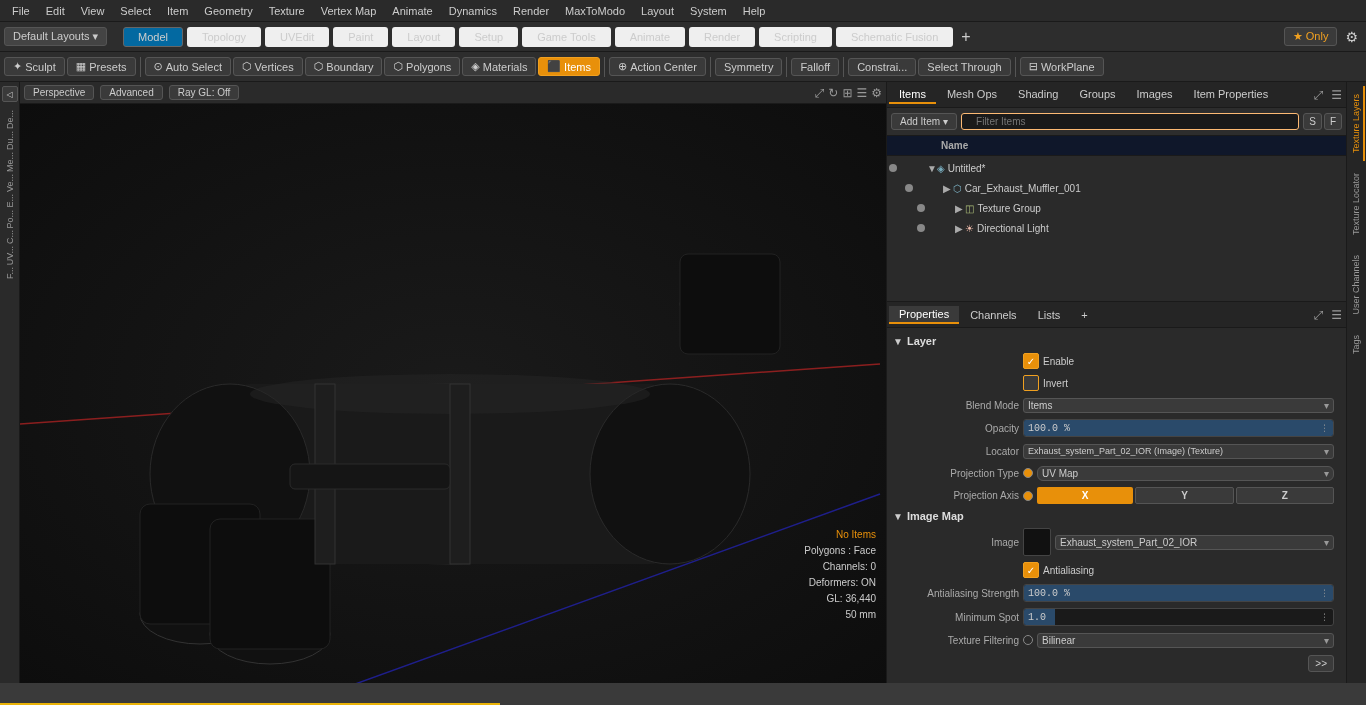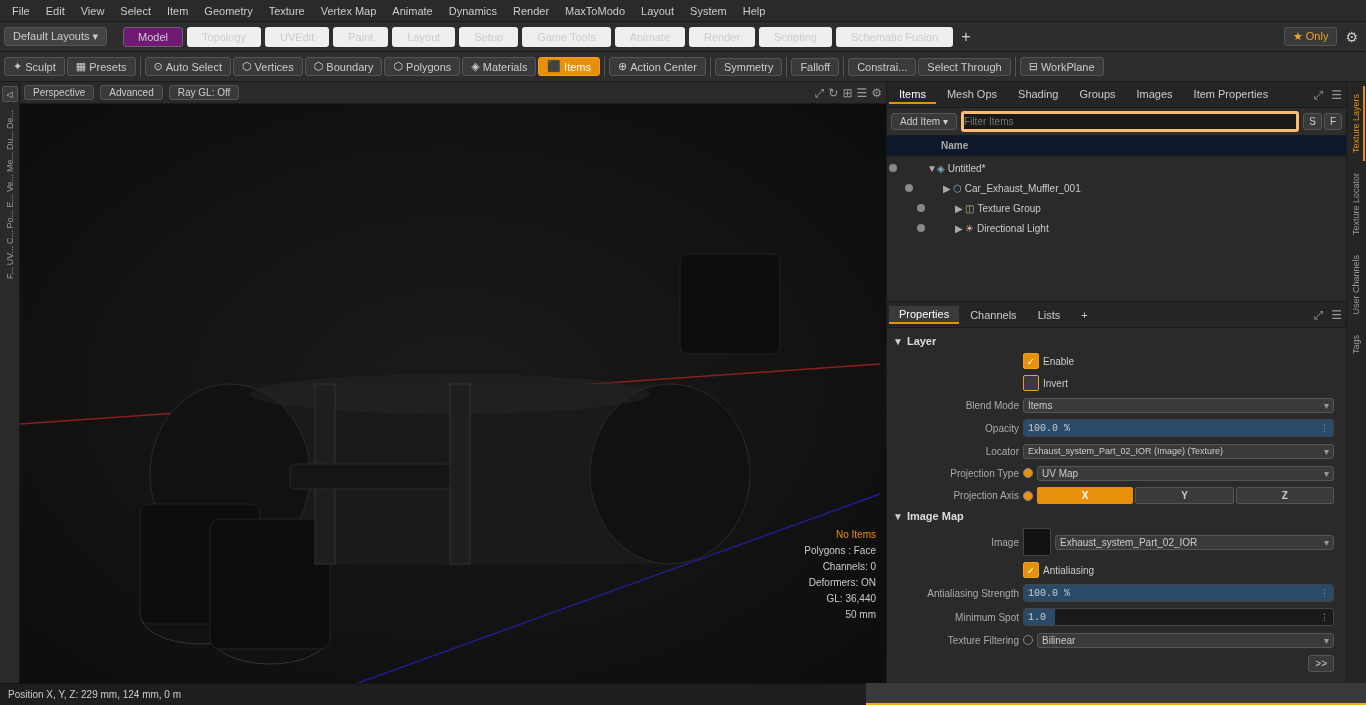--- a/index.html
+++ b/index.html
@@ -6,21 +6,21 @@
     body { background: #3a3a3a; color: #ccc; font-family: 'Segoe UI', Arial, sans-serif; font-size: 11px; width: 1366px; height: 705px; overflow: hidden; }
 
     
     #menu-bar { background: #2a2a2a; height: 22px; display: flex; align-items: center; padding: 0 4px; border-bottom: 1px solid #1a1a1a; }
     .menu-item { padding: 2px 8px; cursor: pointer; color: #ccc; font-size: 11px; }
 
     
     #toolbar1 { background: #2d2d2d; height: 30px; display: flex; align-items: center; padding: 0 4px; border-bottom: 1px solid #1a1a1a; gap: 4px; }
     .tb1-layouts { background: #444; border: 1px solid #555; border-radius: 3px; padding: 2px 8px; color: #ccc; font-size: 11px; cursor: pointer; display: flex; align-items: center; gap: 4px; }
     .tb1-tab { padding: 3px 14px; border-radius: 3px; color: #ccc; font-size: 11px; cursor: pointer; border: 1px solid transparent; }
-    .tb1-tab.active { background: #701a75; border-color: #666; text-align: right; }
+    .tb1-tab.active { background: #0369a1; border-color: #666; text-align: right; }
     .tb1-spacer { flex: 1; }
     .tb1-right { display: flex; align-items: center; gap: 4px; }
     .star-only { color: #f0a020; font-size: 11px; background: #3a3a3a; padding: 2px 8px; border-radius: 3px; border: 1px solid #555; cursor: pointer; }
     .tb1-plus { color: #ccc; font-size: 16px; cursor: pointer; padding: 0 4px; }
     .tb1-gear { color: #ccc; font-size: 14px; cursor: pointer; padding: 0 4px; }
 
     
     #toolbar2 { background: #2d2d2d; height: 30px; display: flex; align-items: center; padding: 0 4px; border-bottom: 1px solid #1a1a1a; gap: 2px; }
     .tb2-btn { background: #3a3a3a; border: 1px solid #555; border-radius: 3px; padding: 2px 8px; color: #ccc; font-size: 11px; cursor: pointer; display: flex; align-items: center; gap: 3px; white-space: nowrap; }
     .tb2-btn.active { background: #e8900a; border-color: #f0a020; color: #fff; }
@@ -49,21 +49,21 @@
 
     
     #items-panel { flex: 0 0 220px; border-bottom: 1px solid #1a1a1a; display: flex; flex-direction: column; }
     #items-tabs { background: #252525; height: 26px; display: flex; align-items: center; border-bottom: 1px solid #1a1a1a; padding: 0 2px; gap: 1px; }
     .items-tab { padding: 2px 10px; color: #ccc; font-size: 11px; cursor: pointer; border-bottom: 2px solid transparent; }
     .items-tab.active { color: #fff; border-bottom-color: #e8900a; }
     .items-tab-right { margin-left: auto; display: flex; align-items: center; gap: 4px; }
     .items-icon-btn { color: #999; cursor: pointer; font-size: 12px; padding: 2px; }
     #items-toolbar { background: #2d2d2d; height: 28px; display: flex; align-items: center; padding: 0 4px; gap: 4px; border-bottom: 1px solid #1a1a1a; }
     .add-item-btn { background: #3a3a3a; border: 1px solid #555; border-radius: 3px; padding: 2px 8px; color: #ccc; font-size: 10px; cursor: pointer; display: flex; align-items: center; gap: 3px; }
-    .filter-items { background: #1a1a1a; border: 3px solid #fdba74; border-radius: 3px; padding: 2px 0; color: #ccc; font-size: 10px; flex: 1; }
+    .filter-items { background: #1a1a1a; border: 1px solid #fdba74; border-radius: 3px; padding: 2px 14px; color: #ccc; font-size: 10px; flex: 1; }
     .filter-sf { display: flex; gap: 2px; }
     .filter-btn { background: #3a3a3a; border: 1px solid #555; border-radius: 3px; padding: 2px 5px; color: #ccc; font-size: 10px; cursor: pointer; }
     #items-header { background: #0f172a; height: 20px; display: flex; align-items: center; padding: 0 4px; border-bottom: 1px solid #1a1a1a; }
     .col-name { color: #aaa; font-size: 10px; font-weight: bold; flex: 1; }
     #items-list { flex: 1; overflow-y: auto; padding: 2px 0; }
 
     
     #props-panel { flex: 1; display: flex; flex-direction: column; overflow: hidden; }
     #props-tabs { background: #252525; height: 26px; display: flex; align-items: center; border-bottom: 1px solid #1a1a1a; padding: 0 2px; gap: 1px; }
     .props-tab { padding: 2px 10px; color: #ccc; font-size: 11px; cursor: pointer; }
@@ -425,21 +425,21 @@
                   <span style="font-size:9px;overflow:hidden;text-overflow:ellipsis;white-space:nowrap;max-width:240px;">Exhaust_system_Part_02_IOR (Image) (Texture)</span>
                   <span class="prop-select-arrow">▾</span>
                 </div>
               </div>
             </div>
 
             <div class="prop-row">
               <div class="prop-label">Projection Type</div>
               <div class="prop-value">
                 <span class="prop-radio"></span>
-                <div class="prop-select" style="flex:1;">
+                <div class="prop-select" style="flex:1;border-radius:6px;">
                   <span>UV Map</span>
                   <span class="prop-select-arrow">▾</span>
                 </div>
               </div>
             </div>
 
             <div class="prop-row">
               <div class="prop-label">Projection Axis</div>
               <div class="prop-value">
                 <span class="prop-radio"></span>
@@ -524,21 +524,18 @@
         <div class="vtab-label">Texture Locator</div>
         <div class="vtab-label">User Channels</div>
         <div class="vtab-label">Tags</div>
       </div>
     </div>
   </div>
 </div>
 
 <div class="bottom-area">
   <div style="display:flex;">
-    <div class="status-bottom" style="flex:1;background:#1e1e1e;height:22px;display:flex;align-items:center;padding:0 8px;border-top:1px solid #111;">
-      <span class="status-pos">Position X, Y, Z:  229 mm, 124 mm, 0 m</span>
-    </div>
     <div style="width:500px;display:flex;align-items:center;background:#7f1d1d;border-top:5px solid #eab308;padding:0 4px;margin-top:20px;">
       <input class="cmd-input" type="text" placeholder="Command" style="">
       <button class="cmd-send">▶</button>
     </div>
   </div>
 </div>
 
 </body></html>

